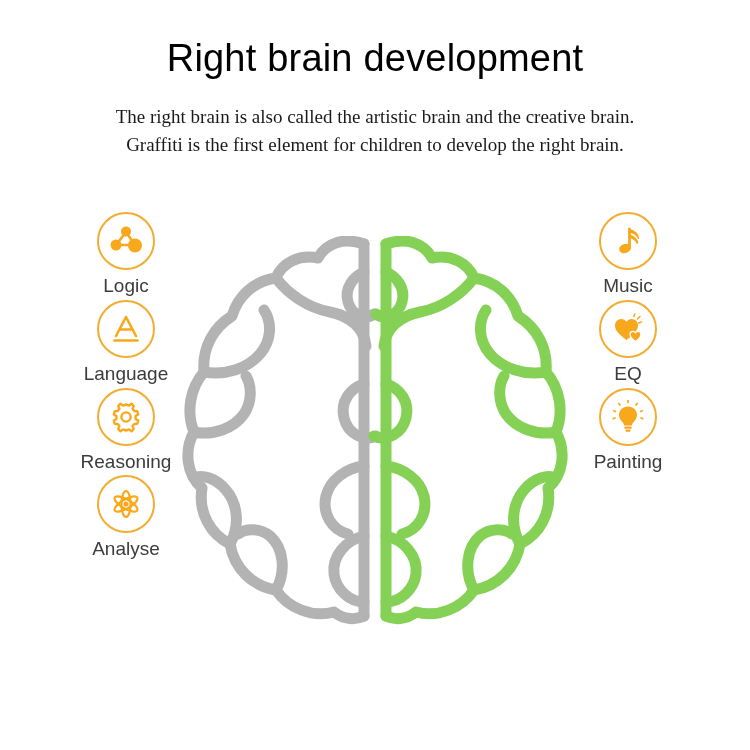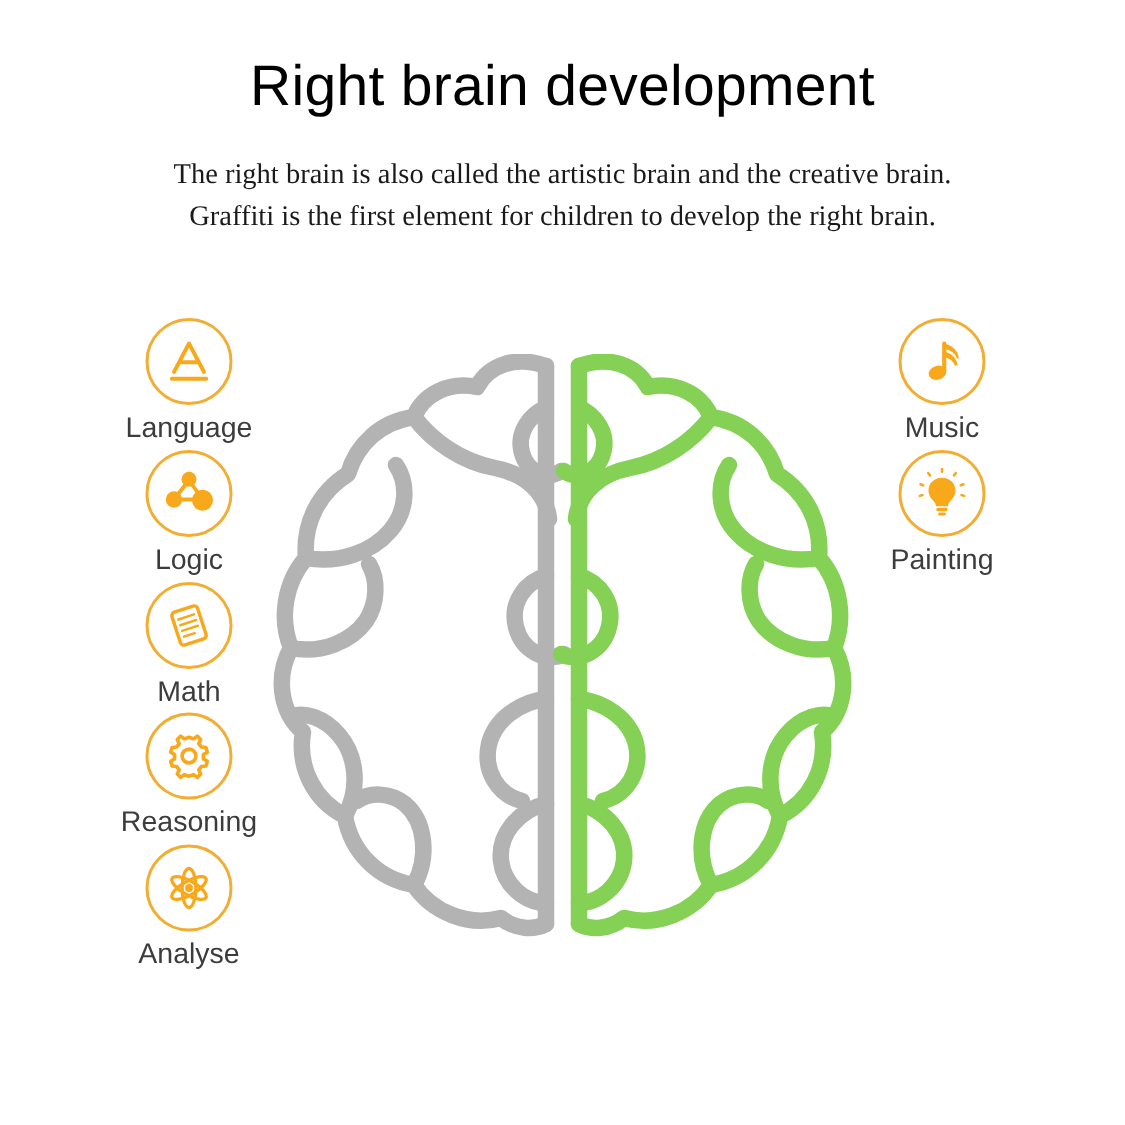--- a/index.html
+++ b/index.html
@@ -161,56 +161,40 @@
         <path d="M196 300 C178 304 164 320 166 338 C168 354 182 366 196 366"></path>
       </g>
     </svg>
   </div>
 
   <div class="col" id="col-left">
 
     <div class="feature">
       <div class="icon-ring">
         <svg width="34" height="34" viewBox="0 0 34 34">
-          <path d="M7 24 L17 5 L27 24" stroke="#F7A81B" stroke-width="2.6" fill="none" stroke-linecap="round" stroke-linejoin="round"></path>
-          <path d="M11.5 17.5 L22.5 17.5" stroke="#F7A81B" stroke-width="2.6" stroke-linecap="round"></path>
-          <path d="M5.5 28.5 L28.5 28.5" stroke="#F7A81B" stroke-width="2.6" stroke-linecap="round"></path>
-        </svg>
-      </div>
-      <div class="feature-label">Language</div>
-    </div>
-
-    <div class="feature">
-      <div class="icon-ring">
-        <svg width="34" height="34" viewBox="0 0 34 34">
           <circle cx="17" cy="7.5" r="5" fill="#F7A81B"></circle>
           <circle cx="7" cy="21" r="5.5" fill="#F7A81B"></circle>
           <circle cx="26" cy="21.5" r="7" fill="#F7A81B"></circle>
           <path d="M17 8 L26 21 M7 21 L26 21 M17 8 L7 21" stroke="#F7A81B" stroke-width="2.6" fill="none"></path>
         </svg>
       </div>
       <div class="feature-label">Logic</div>
     </div>
 
     <div class="feature">
       <div class="icon-ring">
         <svg width="34" height="34" viewBox="0 0 34 34">
-          <g transform="rotate(-18 17 17)">
-            <rect x="8" y="5.5" width="18" height="23" rx="2.5" stroke="#F7A81B" stroke-width="2.3" fill="none"></rect>
-            <g stroke="#F7A81B" stroke-width="1.7" stroke-linecap="round">
-              <path d="M11.5 11 H22.5"></path>
-              <path d="M11.5 15 H22.5"></path>
-              <path d="M11.5 19 H22.5"></path>
-              <path d="M11.5 23 H19"></path>
-            </g>
-          </g>
-        </svg>
-      </div>
-      <div class="feature-label">Math</div>
-    </div>
+          <path d="M7 24 L17 5 L27 24" stroke="#F7A81B" stroke-width="2.6" fill="none" stroke-linecap="round" stroke-linejoin="round"></path>
+          <path d="M11.5 17.5 L22.5 17.5" stroke="#F7A81B" stroke-width="2.6" stroke-linecap="round"></path>
+          <path d="M5.5 28.5 L28.5 28.5" stroke="#F7A81B" stroke-width="2.6" stroke-linecap="round"></path>
+        </svg>
+      </div>
+      <div class="feature-label">Language</div>
+    </div>
+
 
     <div class="feature">
       <div class="icon-ring">
         <svg width="34" height="34" viewBox="0 0 34 34">
           <g stroke="#F7A81B" stroke-width="2.4" fill="none" stroke-linejoin="round">
             <path d="M17 4.5 l3.1 1.1 2.4 -1.9 2.3 2.3 -1.3 2.8 1.8 2.2 3 0.3 0.9 3.2 -2.6 1.6 0 2.8 2.6 1.6 -0.9 3.2 -3 0.3 -1.8 2.2 1.3 2.8 -2.3 2.3 -2.4 -1.9 -3.1 1.1 -3.1 -1.1 -2.4 1.9 -2.3 -2.3 1.3 -2.8 -1.8 -2.2 -3 -0.3 -0.9 -3.2 2.6 -1.6 0 -2.8 -2.6 -1.6 0.9 -3.2 3 -0.3 1.8 -2.2 -1.3 -2.8 2.3 -2.3 2.4 1.9 z"></path>
             <circle cx="17" cy="17" r="4.6"></circle>
           </g>
         </svg>
       </div>
@@ -241,20 +225,38 @@
         <svg width="34" height="34" viewBox="0 0 34 34">
           <path d="M18.5 5 L18.5 23" stroke="#F7A81B" stroke-width="2.8" stroke-linecap="round" fill="none"></path>
           <ellipse cx="14" cy="24.5" rx="6" ry="4.6" fill="#F7A81B" transform="rotate(-18 14 24.5)"></ellipse>
           <path d="M18.5 5.5 C23 7 27 9.5 27.5 14.5 C26 10.5 22 8.5 18.5 8" fill="#F7A81B" stroke="#F7A81B" stroke-width="1.4" stroke-linejoin="round"></path>
           <path d="M18.5 11 C22.5 12.5 26 15 26.5 19.5 C25 15.5 22 13.8 18.5 13.2" fill="none" stroke="#F7A81B" stroke-width="1.8" stroke-linecap="round"></path>
         </svg>
       </div>
       <div class="feature-label">Music</div>
     </div>
 
+    <div class="feature">
+      <div class="icon-ring">
+        <svg width="34" height="34" viewBox="0 0 34 34">
+          <path d="M15.5 28 C8 22.5 4 18.5 4 13.5 C4 9.8 6.8 7 10.3 7
+                   C12.5 7 14.4 8.1 15.5 9.8 C16.6 8.1 18.5 7 20.7 7
+                   C24.2 7 27 9.8 27 13.5 C27 18.5 23 22.5 15.5 28 Z" fill="#F7A81B"></path>
+          <path d="M24.5 29.5 C21 27 19 24.8 19 22.5 C19 20.7 20.3 19.4 22 19.4
+                   C23 19.4 23.9 19.9 24.5 20.7 C25.1 19.9 26 19.4 27 19.4
+                   C28.7 19.4 30 20.7 30 22.5 C30 24.8 28 27 24.5 29.5 Z" fill="#F7A81B" stroke="#ffffff" stroke-width="1.3"></path>
+          <g stroke="#F7A81B" stroke-width="1.5" stroke-linecap="round">
+            <path d="M26.5 7 L29 4.5"></path>
+            <path d="M27.5 11 L30.5 10"></path>
+            <path d="M23 4.5 L23.8 2"></path>
+          </g>
+        </svg>
+      </div>
+      <div class="feature-label">EQ</div>
+    </div>
 
     <div class="feature">
       <div class="icon-ring">
         <svg width="34" height="34" viewBox="0 0 34 34">
           <path d="M17 6.5 C11.8 6.5 8 10.3 8 15 C8 18.2 9.8 20.3 11.5 22.2
                    C12.6 23.4 13 24.3 13 25.5 L21 25.5 C21 24.3 21.4 23.4 22.5 22.2
                    C24.2 20.3 26 18.2 26 15 C26 10.3 22.2 6.5 17 6.5 Z" fill="#F7A81B"></path>
           <rect x="13.2" y="26.5" width="7.6" height="2.3" rx="1.1" fill="#F7A81B"></rect>
           <rect x="14.4" y="29.6" width="5.2" height="2.1" rx="1" fill="#F7A81B"></rect>
           <g stroke="#F7A81B" stroke-width="1.7" stroke-linecap="round">

